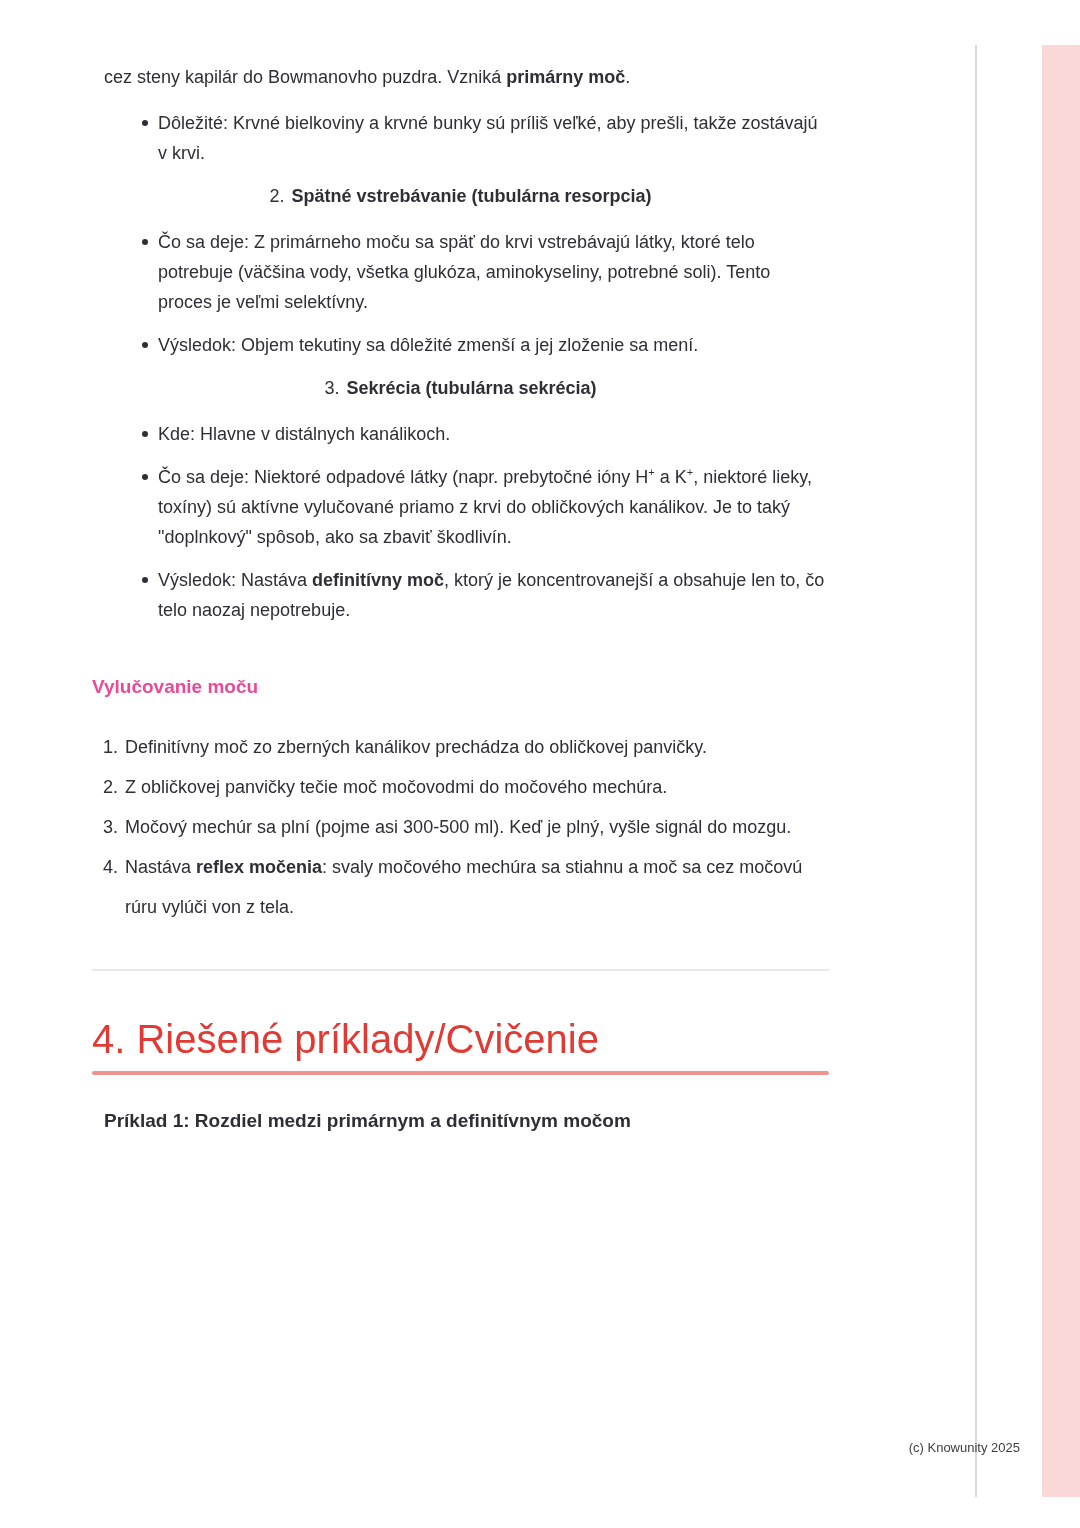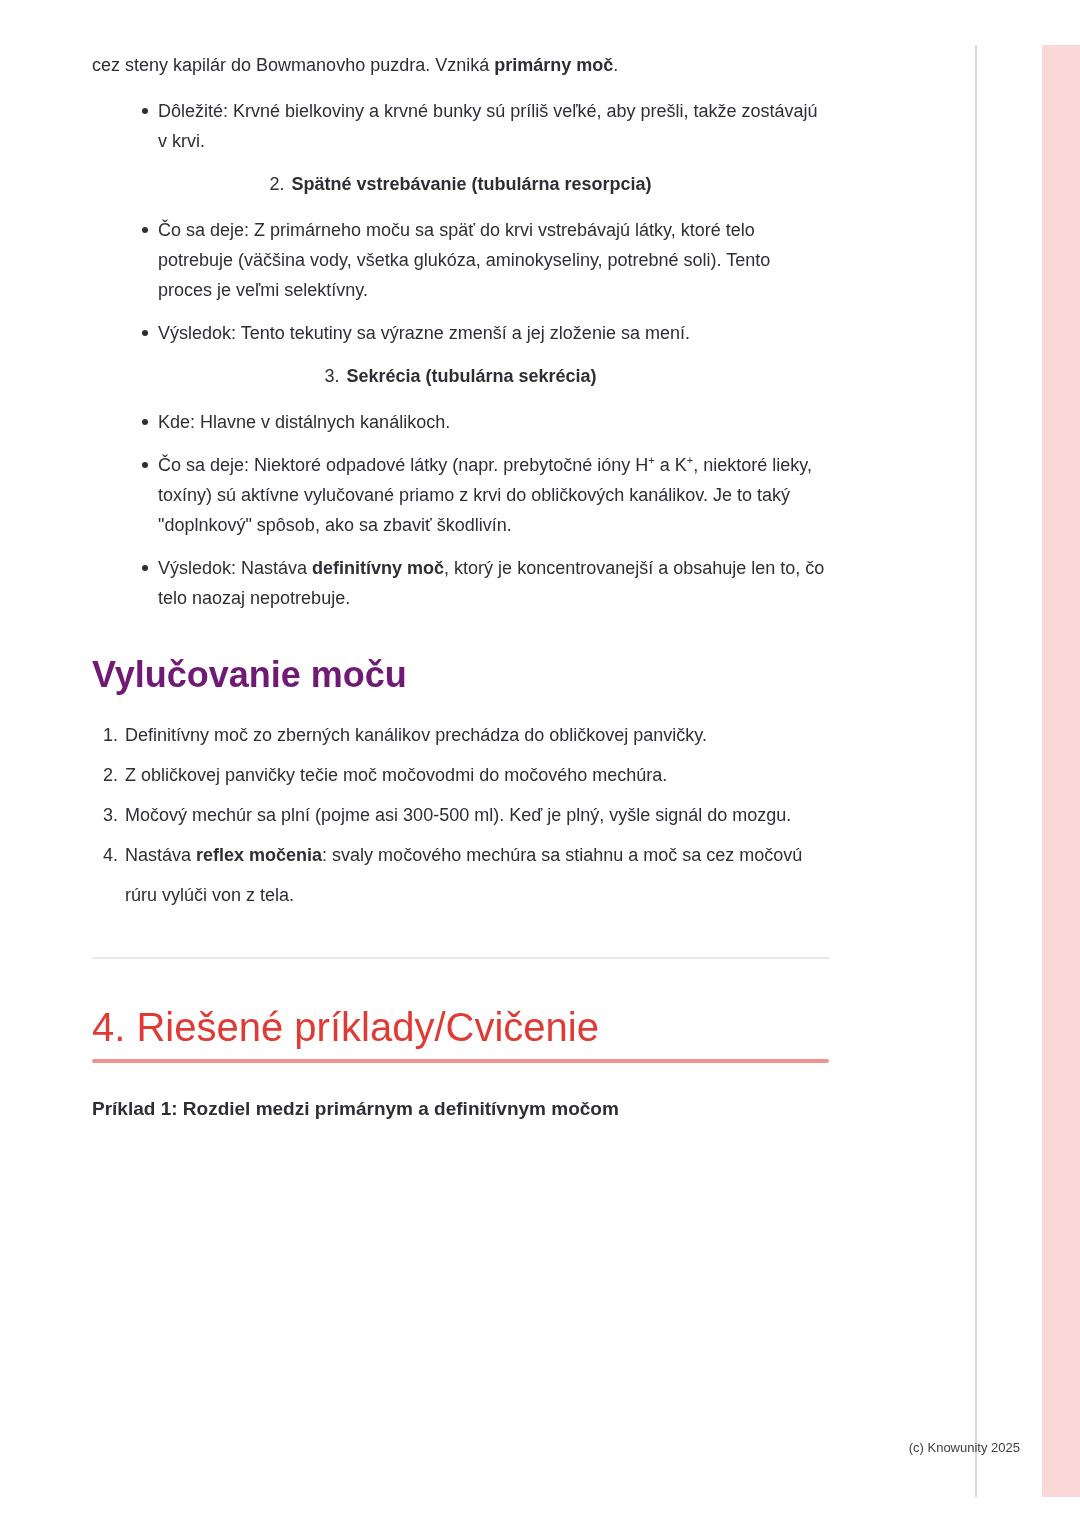--- a/index.html
+++ b/index.html
@@ -28,21 +28,21 @@
     background: #f9d8d7;
   }
 
   .content {
     position: absolute;
     left: 92px; top: 50px;
     width: 737px;
     font-size: 18px;
     line-height: 30px;
   }
-  .content p { margin: 0; }
+  .content p { margin: 12px; }
   strong { font-weight: 700; }
 
   .continuation { margin: 0 0 14px 66px; }
 
   ul.bullets {
     list-style: none;
     margin: 16px 0 0 45px;
     padding: 0;
   }
   ul.bullets li {
@@ -57,24 +57,24 @@
     width: 6px; height: 6px;
     border-radius: 50%;
     background: #2e2e36;
   }
 
   .num-heading { margin: 34px 0 0 11px; text-align: center; }
   .num-heading .num { margin-right: 7px; }
 
   h2.pink-heading {
     margin: 44px 0 0 0;
-    font-size: 36px;
+    font-size: 19px;
     line-height: 36px;
     font-weight: 700;
-    color: #701a75;
+    color: #ec4899;
   }
 
   ol.numlist {
     list-style: none;
     margin: 22px 0 0 11px;
     padding: 0;
   }
   ol.numlist li {
     display: flex;
     line-height: 40px;
@@ -144,21 +144,21 @@
     <p class="continuation"><span>cez steny kapilár do Bowmanovho puzdra. Vzniká </span><strong>primárny moč</strong><span>.</span></p>
 
     <ul class="bullets">
       <li>Dôležité: Krvné bielkoviny a krvné bunky sú príliš veľké, aby prešli, takže zostávajú v krvi.</li>
     </ul>
 
     <p class="num-heading"><span class="num">2.</span><strong>Spätné vstrebávanie (tubulárna resorpcia)</strong></p>
 
     <ul class="bullets">
       <li>Čo sa deje: Z primárneho moču sa späť do krvi vstrebávajú látky, ktoré telo potrebuje (väčšina vody, všetka glukóza, aminokyseliny, potrebné soli). Tento proces je veľmi selektívny.</li>
-      <li>Výsledok: Tento tekutiny sa výrazne zmenší a jej zloženie sa mení.</li>
+      <li>Výsledok: Objem tekutiny sa dôležité zmenší a jej zloženie sa mení.</li>
     </ul>
 
     <p class="num-heading"><span class="num">3.</span><strong>Sekrécia (tubulárna sekrécia)</strong></p>
 
     <ul class="bullets">
       <li>Kde: Hlavne v distálnych kanálikoch.</li>
       <li><span>Čo sa deje: Niektoré odpadové látky (napr. prebytočné ióny H</span><sup>+</sup><span> a K</span><sup>+</sup><span>, niektoré lieky, toxíny) sú aktívne vylučované priamo z krvi do obličkových kanálikov. Je to taký "doplnkový" spôsob, ako sa zbaviť škodlivín.</span></li>
       <li><span>Výsledok: Nastáva </span><strong>definitívny moč</strong><span>, ktorý je koncentrovanejší a obsahuje len to, čo telo naozaj nepotrebuje.</span></li>
     </ul>
 

